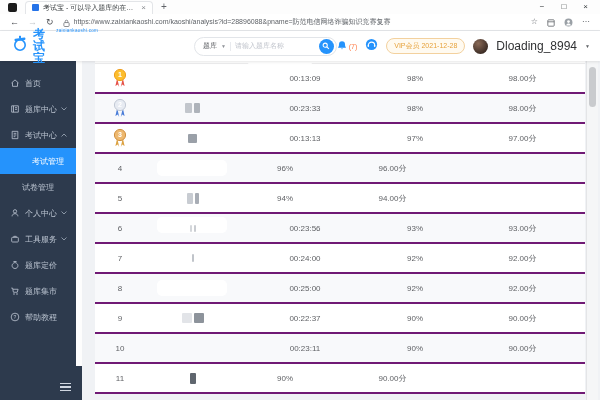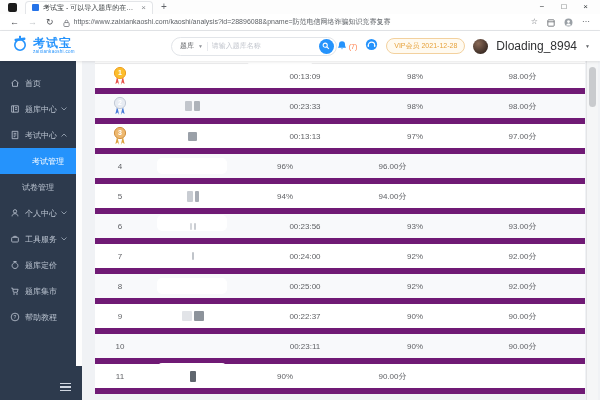--- a/index.html
+++ b/index.html
@@ -26,21 +26,21 @@
   .nav-ico.disabled { color:#c3c6ca; }
   .url-wrap { display:flex; align-items:center; gap:4px; flex:1; overflow:hidden; }
   .url { font-size:7px; color:#5f6368; white-space:nowrap; overflow:hidden; text-overflow:ellipsis; }
   .tb-right { display:flex; align-items:center; gap:9px; }
   .tb-ico { font-size:8px; color:#5f6368; line-height:1; }
 
   
   .app-header { height:30px; background:#fff; display:flex; align-items:center;
     padding:0 10px; box-shadow:0 1px 3px rgba(0,0,0,.10); position:relative; z-index:5; }
   .logo { display:flex; align-items:center; gap:3px; }
-  .logo-text { display:flex; flex-direction:column; line-height:1; }
+  .logo-text { display:flex; flex-direction:row; line-height:1; }
   .logo-name { font-size:12px; font-weight:bold; color:#2593fc; letter-spacing:1px; }
   .logo-domain { font-size:4.5px; color:#2593fc; margin-top:1px; letter-spacing:.3px; }
   .search-pill { margin-left:96px; width:166px; height:19px; border:1px solid #e2e5e9;
     border-radius:10px; display:flex; align-items:center; padding:0 2px 0 8px; gap:4px; }
   .search-cat { font-size:7px; color:#606266; }
   .search-caret { font-size:5px; color:#909399; }
   .search-div { width:1px; height:9px; background:#e8eaee; }
   .search-ph { font-size:7px; color:#c0c4cc; flex:1; white-space:nowrap; overflow:hidden; }
   .search-btn { width:15px; height:15px; border-radius:50%; background:#2593fc;
     display:flex; align-items:center; justify-content:center; flex:none; }
@@ -70,21 +70,21 @@
     flex-direction:column; gap:2px; cursor:pointer; }
   .hamburger i { display:block; width:11px; height:1.5px; background:#cfd6e0; }
 
   
   .main { position:absolute; left:82px; top:61px; right:0; bottom:0;
     background:#f0f2f5; overflow:hidden; }
   .partial-row { margin-left:13px; width:490px; height:3px; background:#fff;
     border-bottom:1px solid #ededee; }
   .table { margin-left:13px; width:490px; }
   .trow { display:flex; height:30px; align-items:center; background:#fff;
-    border-bottom:6px solid #701a75; }
+    border-bottom:2px solid #701a75; }
   .trow.alt { background:#f8f9fb; }
   .cell { font-size:8px; color:#606266; text-align:center; }
   .cell.rank  { width:50px; }
   .cell.name  { width:95px; position:relative; display:flex; align-items:center;
                 justify-content:center; gap:2px; }
   .cell.time  { width:130px; }
   .cell.pct   { width:90px; }
   .cell.score { width:125px; }
   .rank svg { vertical-align:middle; }
   .nb { display:inline-block; border-radius:1px; position:relative; z-index:2; }

